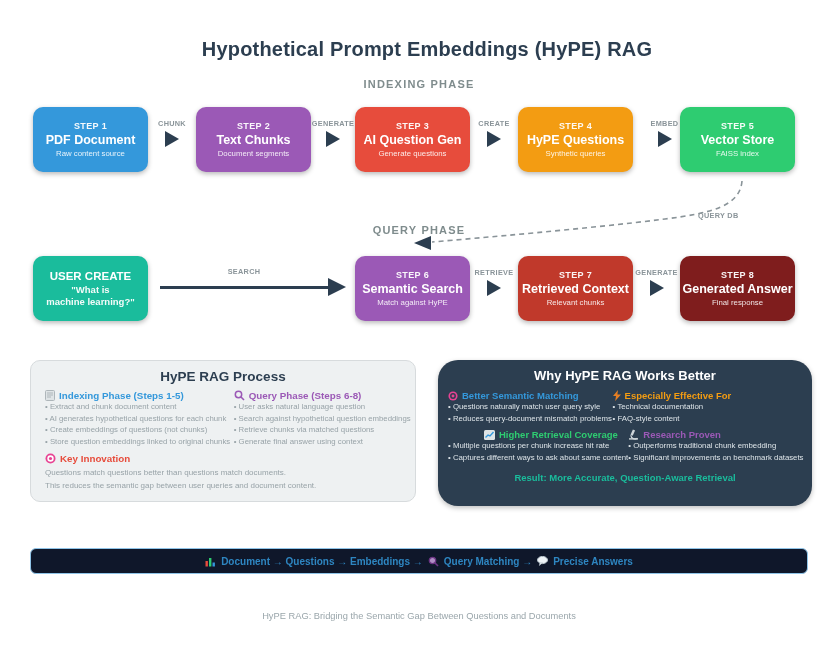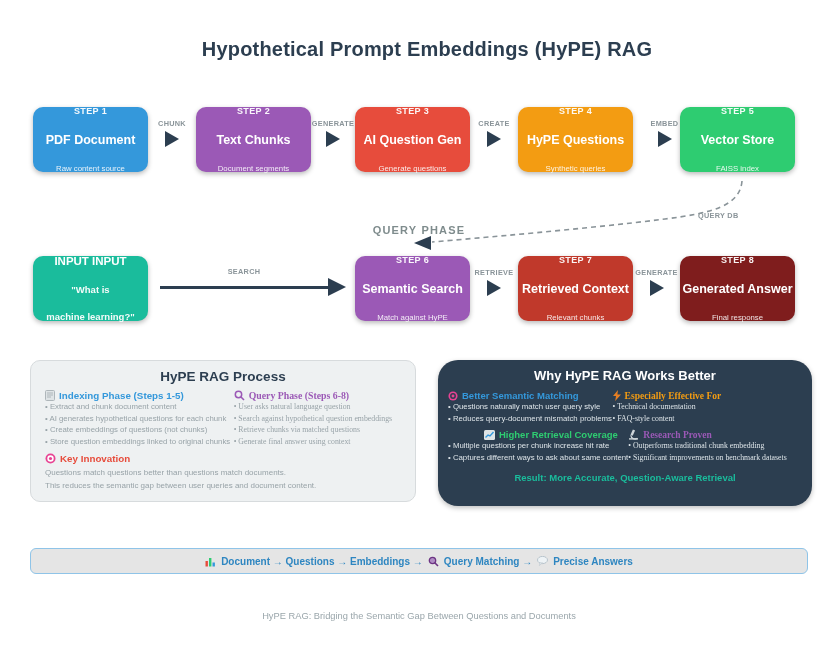--- a/index.html
+++ b/index.html
@@ -9,21 +9,21 @@
   .page-title{position:absolute;top:38px;left:8px;width:100%;text-align:center;
     font-size:20px;font-weight:bold;color:#2c3e50;letter-spacing:.2px;}
   .phase-label{position:absolute;left:0;width:100%;text-align:center;
     font-size:11px;font-weight:bold;color:#7f8c8d;letter-spacing:1.2px;}
   #indexing-label{top:78px;}
   #query-label{top:224px;width:838px;left:0;}
 
   .box{position:absolute;width:115px;height:65px;border-radius:10px;
     box-shadow:0 2px 5px rgba(0,0,0,.28);color:#fff;display:flex;
     flex-direction:column;align-items:center;justify-content:center;
-    text-align:center;gap:17px;}
+    text-align:center;gap:2px;}
   .box .step{font-size:9px;font-weight:bold;letter-spacing:.4px;opacity:.95;}
   .box .ttl{font-size:12.5px;font-weight:bold;}
   .box .sub{font-size:7.8px;opacity:.88;}
 
   .conn{position:absolute;display:flex;flex-direction:column;align-items:center;}
   .conn .lbl{font-size:7.3px;font-weight:bold;color:#8a9499;letter-spacing:.3px;}
   .tri{width:0;height:0;border-left:14px solid #2c3e50;
     border-top:8px solid transparent;border-bottom:8px solid transparent;margin-top:3px;}
 
   .search-line{position:absolute;left:160px;top:286px;width:168px;height:3px;background:#2c3e50;}
@@ -34,51 +34,52 @@
 
   .overlay{position:absolute;left:0;top:0;pointer-events:none;}
   #querydb-label{position:absolute;left:698px;top:211px;font-size:7.3px;
     font-weight:bold;color:#8a9499;letter-spacing:.3px;}
 
   .panel-left{position:absolute;left:30px;top:360px;width:386px;height:142px;
     background:#eef1f2;border:1px solid #d7dbdd;border-radius:10px;
     box-sizing:border-box;padding:8px 14px 6px 14px;overflow:hidden;}
   .panel-left .p-title{text-align:center;font-size:13.5px;font-weight:bold;color:#2c3e50;}
   .cols{display:flex;margin-top:6px;}
-  .col-l{flex:0 0 53%;} .col-r{flex:0 0 47%;font-family:Liberation Serif, serif;}
+  .col-l{flex:0 0 53%;} .col-r{flex:0 0 47%;}
   .sec-hdr{display:flex;align-items:center;gap:4px;font-size:9.8px;font-weight:bold;white-space:nowrap;}
   .blt{font-size:7.8px;color:#98a3a8;line-height:11.5px;white-space:nowrap;}
   .blt::before{content:"• ";}
   .innov-lines{font-size:8px;color:#98a3a8;line-height:12.5px;margin-top:3px;}
 
   .panel-right{position:absolute;left:438px;top:360px;width:374px;height:146px;
     background:#2c3e50;border-radius:20px;box-sizing:border-box;
     padding:8px 10px 6px 10px;overflow:hidden;color:#eef2f4;
     box-shadow:0 2px 5px rgba(0,0,0,.25);}
   .panel-right .p-title{text-align:center;font-size:13px;font-weight:bold;color:#fff;}
   .panel-right .cols{margin-top:7px;}
   .panel-right .col-l{flex:0 0 46.5%;} .panel-right .col-r{flex:0 0 53.5%;}
   .panel-right .sec-hdr{font-size:9.5px;}
   .panel-right .blt{color:#dde4e8;}
   .result-line{text-align:center;font-size:9.5px;font-weight:bold;color:#1abc9c;margin-top:9px;}
 
   .banner{position:absolute;left:30px;top:548px;width:778px;height:26px;
-    background:#e5e5e5;border:1px solid #8fc4e8;border-radius:6px;
+    background:#0f172a;border:1px solid #8fc4e8;border-radius:6px;
     box-sizing:border-box;display:flex;align-items:center;justify-content:center;
     gap:5px;font-size:10px;font-weight:bold;color:#2e86c1;}
   .footer{position:absolute;top:611px;left:0;width:100%;text-align:center;
     font-size:9.3px;color:#9aa6ab;}
   .icon{display:inline-block;vertical-align:middle;line-height:0;}
 </style>
 </head>
 <body>
 
 <div id="canvas">
 
   <div class="page-title">Hypothetical Prompt Embeddings (HyPE) RAG</div>
+  <div class="phase-label" id="indexing-label">INDEXING PHASE</div>
 
   <div>
     <div class="box" style="left: 33px; top: 107px; background: rgb(52, 152, 219);">
       <div class="step">STEP 1</div>
       <div class="ttl">PDF Document</div>
       <div class="sub">Raw content source</div>
     </div>
     <div class="conn" style="left:148px;top:119px;width:48px;">
       <div class="lbl">CHUNK</div>
       <div class="tri"></div>
@@ -120,21 +121,21 @@
   <svg class="overlay" width="838" height="653">
     <path d="M742,181 C740,206 712,213 665,219 C585,229 478,238 432,242" fill="none" stroke="#8a9499" stroke-width="1.6" stroke-dasharray="5,4"></path>
     <polygon points="414,243 431,236 431,250" fill="#2c3e50"></polygon>
   </svg>
   <div id="querydb-label">QUERY DB</div>
 
   <div class="phase-label" id="query-label">QUERY PHASE</div>
 
   <div>
     <div class="box" style="left: 33px; top: 256px; background: rgb(26, 188, 156);">
-      <div class="ttl" style="font-size:11.5px">INPUT INPUT</div>
+      <div class="ttl" style="font-size:11.5px">USER CREATE</div>
       <div class="sub" style="font-size:9.5px;font-weight:bold;opacity:.95">"What is</div>
       <div class="sub" style="font-size:9.5px;font-weight:bold;opacity:.95;margin-top:-1px">machine learning?"</div>
     </div>
 
     <div class="search-lbl">SEARCH</div>
     <div class="search-line"></div>
     <div class="search-head"></div>
 
     <div class="box" style="left: 355px; top: 256px; background: rgb(155, 89, 182);">
       <div class="step">STEP 6</div>

